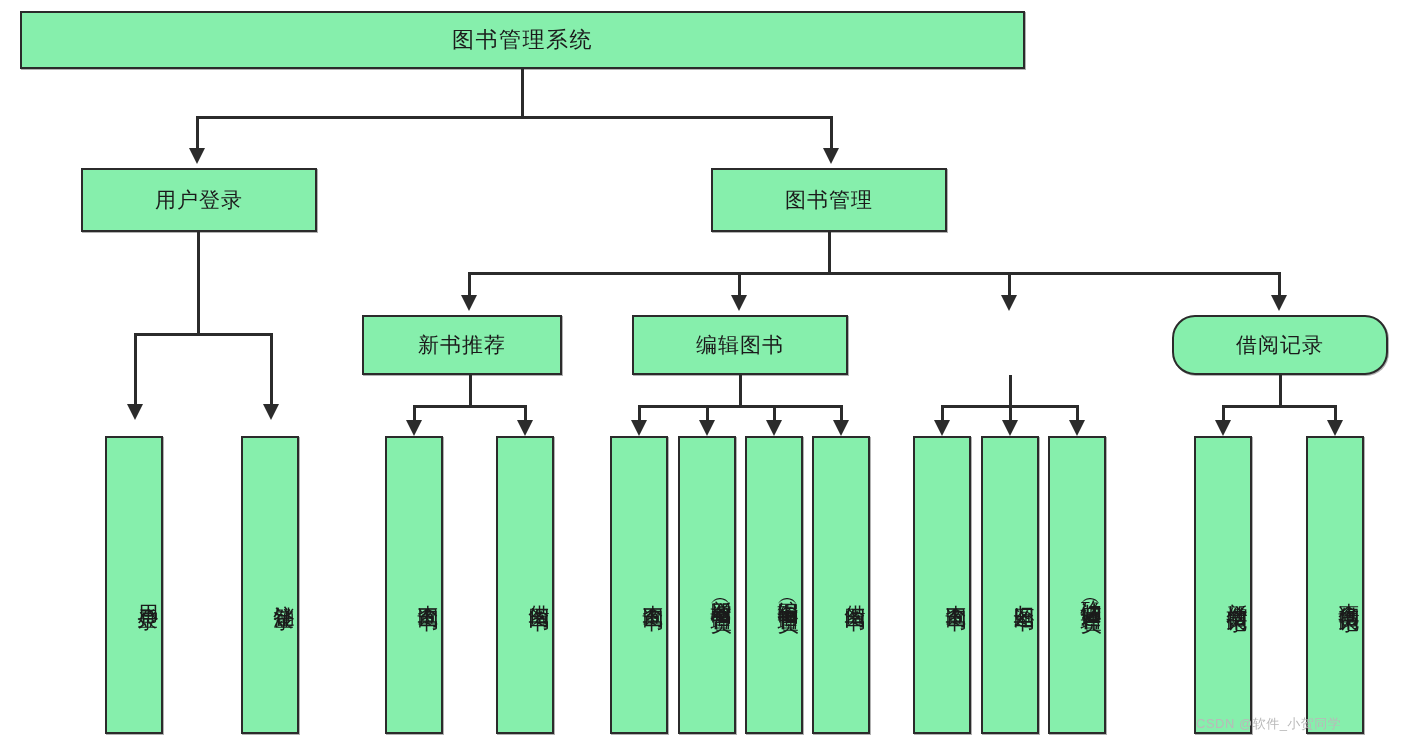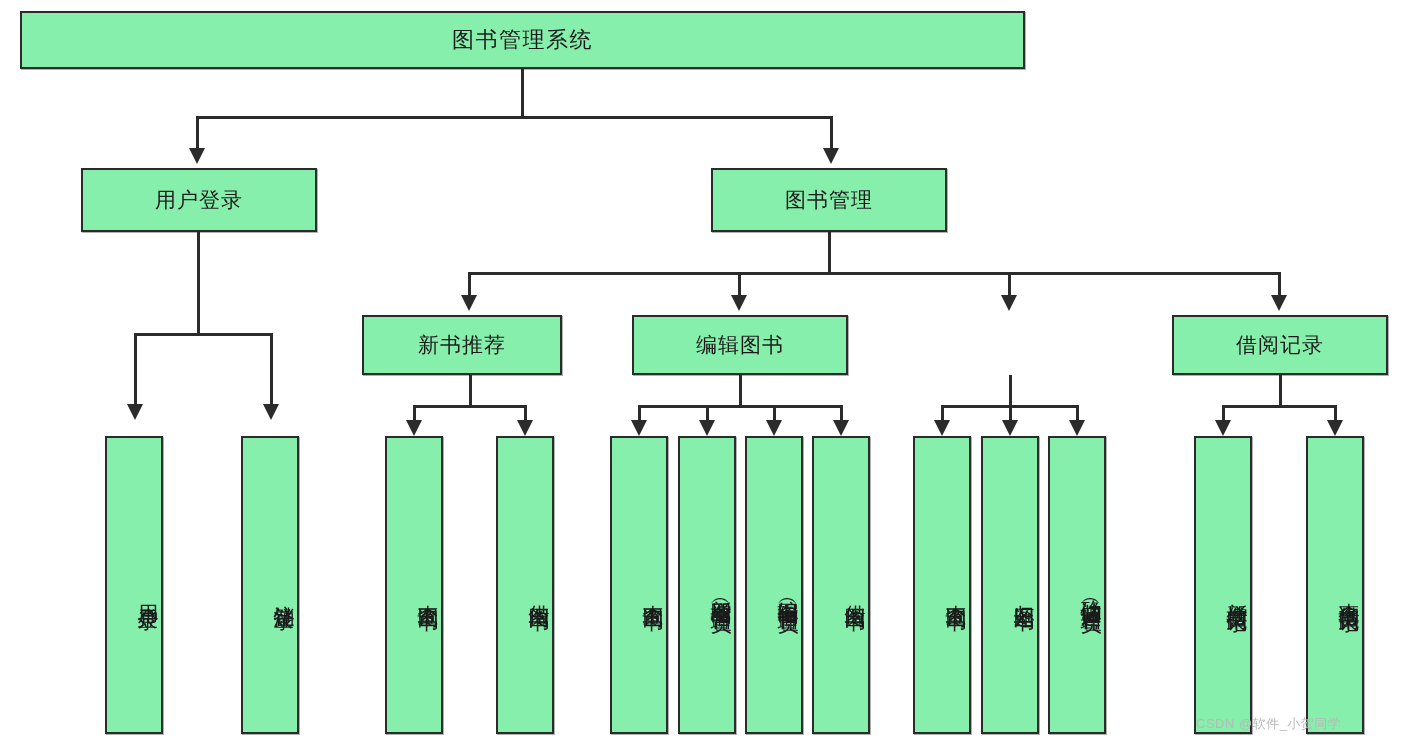--- a/index.html
+++ b/index.html
@@ -120,21 +120,21 @@
   <div class="arrow" style="left:1001px; top:295px;"></div>
   <div class="edge edge-v" style="left:1278px; top:272px; width:3px; height:25px;"></div>
   <div class="arrow" style="left:1271px; top:295px;"></div>
 
   <div class="node node-h" style="left:362px; top:315px; width:200px; height:60px;">
     <span>新书推荐</span>
   </div>
   <div class="node node-h" style="left:632px; top:315px; width:216px; height:60px;">
     <span>编辑图书</span>
   </div>
-  <div class="node node-h" style="left:1172px; top:315px; width:216px; height:60px;">
+  <div class="node node-h" style="left:1172px; top:315px; width:216px; height:60px;border-radius:23px;">
     <span>借阅记录</span>
   </div>
 
   <div class="edge edge-v" style="left:469px; top:375px; width:3px; height:32px;"></div>
   <div class="edge edge-h" style="left:413px; top:405px; width:114px; height:3px;"></div>
   <div class="edge edge-v" style="left:413px; top:405px; width:3px; height:18px;"></div>
   <div class="arrow" style="left:406px; top:420px;"></div>
   <div class="edge edge-v" style="left:524px; top:405px; width:3px; height:18px;"></div>
   <div class="arrow" style="left:517px; top:420px;"></div>
 

